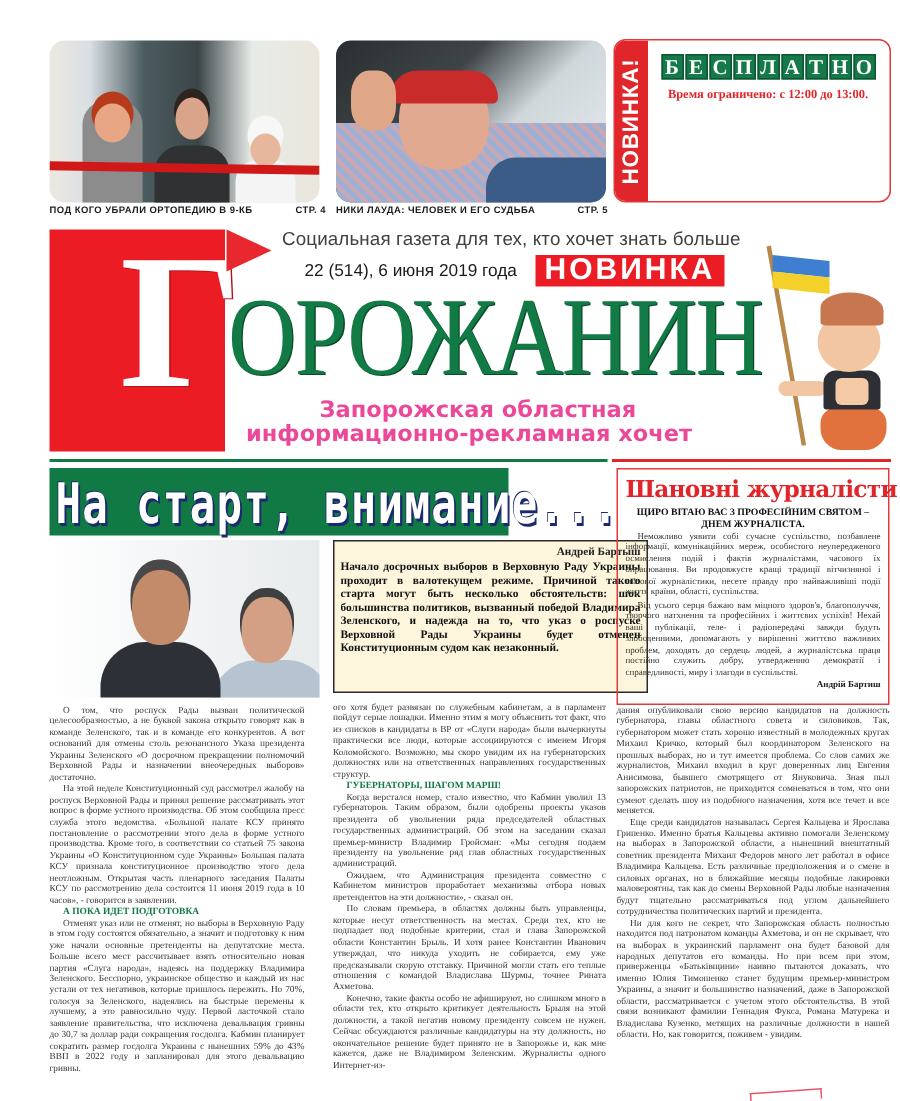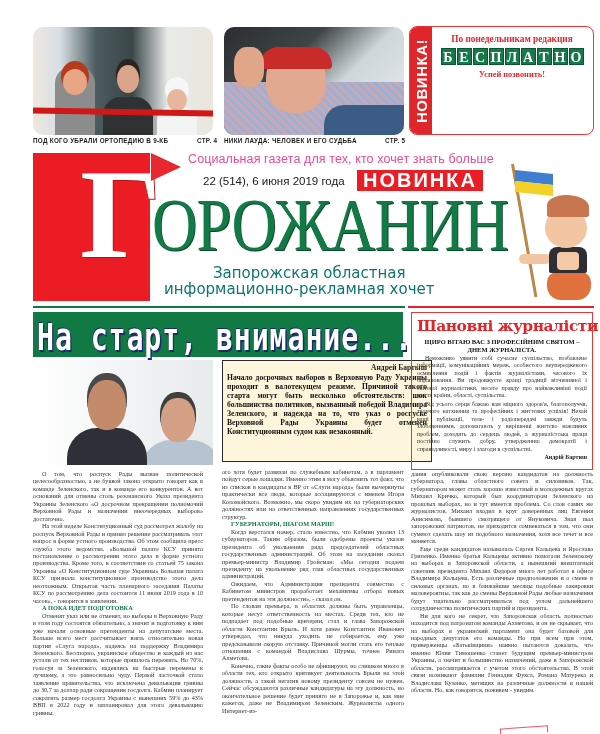--- a/index.html
+++ b/index.html
@@ -65,37 +65,37 @@
   .mast-red { left: 33px; top: 153px; width: 117px; height: 148px; background: #ec1c24; }
   .mast-g {
     left: 80px; top: 150px; font-family: "Liberation Serif", serif; font-size: 128px; font-weight: bold;
     color: #fff; line-height: 1; text-shadow: 1px 1px 0 #b71016;
   }
   .mast-arrow {
     left: 151px; top: 153px; width: 0; height: 0;
     border-top: 14px solid transparent; border-bottom: 14px solid transparent; border-left: 30px solid #e8282e;
   }
   .tagline {
-    left: 188px; top: 152px; font-family: "Liberation Sans", sans-serif; font-size: 12.5px; color: #ec4899;
+    left: 188px; top: 152px; font-family: "Liberation Sans", sans-serif; font-size: 12.5px; color: #404040;
     letter-spacing: 0.1px; white-space: nowrap; font-weight: normal;
   }
   .issue {
     left: 203px; top: 175px; font-family: "Liberation Sans", sans-serif; font-size: 11.5px; color: #1a1a1a; white-space: nowrap;
   }
   .inform {
     left: 357px; top: 170px; background: #ec1c24; color: #fff; font-family: "Liberation Sans", sans-serif;
     font-weight: bold; font-size: 20px; padding: 0 6px; line-height: 21px; letter-spacing: 2px;
   }
   .mast-name {
     left: 152px; top: 188px; font-family: "Liberation Serif", serif; font-size: 74px; color: #127a45;
     line-height: 1; letter-spacing: -1px; white-space: nowrap; transform: scaleX(0.85); transform-origin: left top;
     text-shadow: 1px 1px 0 #0b4a2a;
   }
   .region1, .region2 {
-    font-family: "DejaVu Sans", sans-serif; font-weight: normal; color: #0f766e; white-space: nowrap;
+    font-family: "DejaVu Sans", sans-serif; font-weight: bold; color: #ec4899; white-space: nowrap;
   }
   .region1 { left: 213px; top: 264px; font-size: 15px; }
   .region2 { left: 164px; top: 280px; font-size: 15px; }
 
   
   .mascot { left: 495px; top: 160px; width: 100px; height: 145px; }
   .flag-pole { position: absolute; left: 16px; top: 4px; width: 3px; height: 135px; background: #b7884a; transform: rotate(-10deg); transform-origin: top; }
   .flag-blue { position: absolute; left: 20px; top: 12px; width: 38px; height: 11px; background: #3f7fd1; transform: skewY(6deg); }
   .flag-yellow { position: absolute; left: 20px; top: 23px; width: 38px; height: 11px; background: #f3d02a; transform: skewY(6deg); }
   .m-hat { position: absolute; left: 52px; top: 35px; width: 42px; height: 22px; background: #c87650; border-radius: 50% 60% 10% 10%; }
@@ -104,21 +104,21 @@
   .m-body { position: absolute; left: 62px; top: 92px; width: 22px; height: 18px; background: #f4c9a6; border-radius: 4px; }
   .m-pants { position: absolute; left: 52px; top: 112px; width: 44px; height: 28px; background: #e2723d; border-radius: 10px 10px 14px 14px; }
   .m-arm { position: absolute; left: 24px; top: 94px; width: 32px; height: 10px; background: #f2c6a2; border-radius: 6px; }
 
   
   .green-rule { left: 33px; top: 306px; width: 372px; height: 2px; background: #127a45; }
   .red-rule { left: 408px; top: 306px; width: 186px; height: 2px; background: #e0262a; }
 
   
   .headline-box {
-    left: 33px; top: 312px; width: 370px; height: 45px; background: #117a44;
+    left: 33px; top: 312px; width: 306px; height: 45px; background: #117a44;
   }
   .headline {
     position: absolute; left: 4px; top: 3px; font-family: "DejaVu Sans Mono", monospace; font-weight: bold;
     font-size: 31px; color: #fff; letter-spacing: 1px; white-space: nowrap;
     text-shadow: 1.5px 1.5px 0 #1b2a6e, -0.5px -0.5px 0 #1b2a6e;
     transform: scaleX(0.91) scaleY(1.2); transform-origin: left top;
   }
 
   
   .lead-photo {
@@ -185,33 +185,32 @@
   <div class="hand"></div>
 </div>
 <div class="abs caption" style="left:224px;">НИКИ ЛАУДА: ЧЕЛОВЕК И ЕГО СУДЬБА</div>
 <div class="abs caption" style="left:385px;">СТР. 5</div>
 
 <div class="abs ad-box">
   <div class="ad-new">
     <span>НОВИНКА!</span>
   </div>
   <div class="ad-text">
-    <div class="ad-line">По понедельникам редакция</div>
     <div class="ad-free">
       <span>Б</span>
       <span>Е</span>
       <span>С</span>
       <span>П</span>
       <span>Л</span>
       <span>А</span>
       <span>Т</span>
       <span>Н</span>
       <span>О</span>
     </div>
-    <div class="ad-small">Успей позвонить!</div>
+    <div class="ad-small">Время ограничено: с 12:00 до 13:00.</div>
   </div>
 </div>
 
 <div class="abs mast-red"></div>
 <div class="abs mast-g">Г</div>
 <div class="abs mast-arrow"></div>
 <div class="abs tagline">Социальная газета для тех, кто хочет знать больше</div>
 <div class="abs issue">22 (514), 6 июня 2019 года</div>
 <div class="abs inform">НОВИНКА</div>
 <div class="abs mast-name">ОРОЖАНИН</div>

